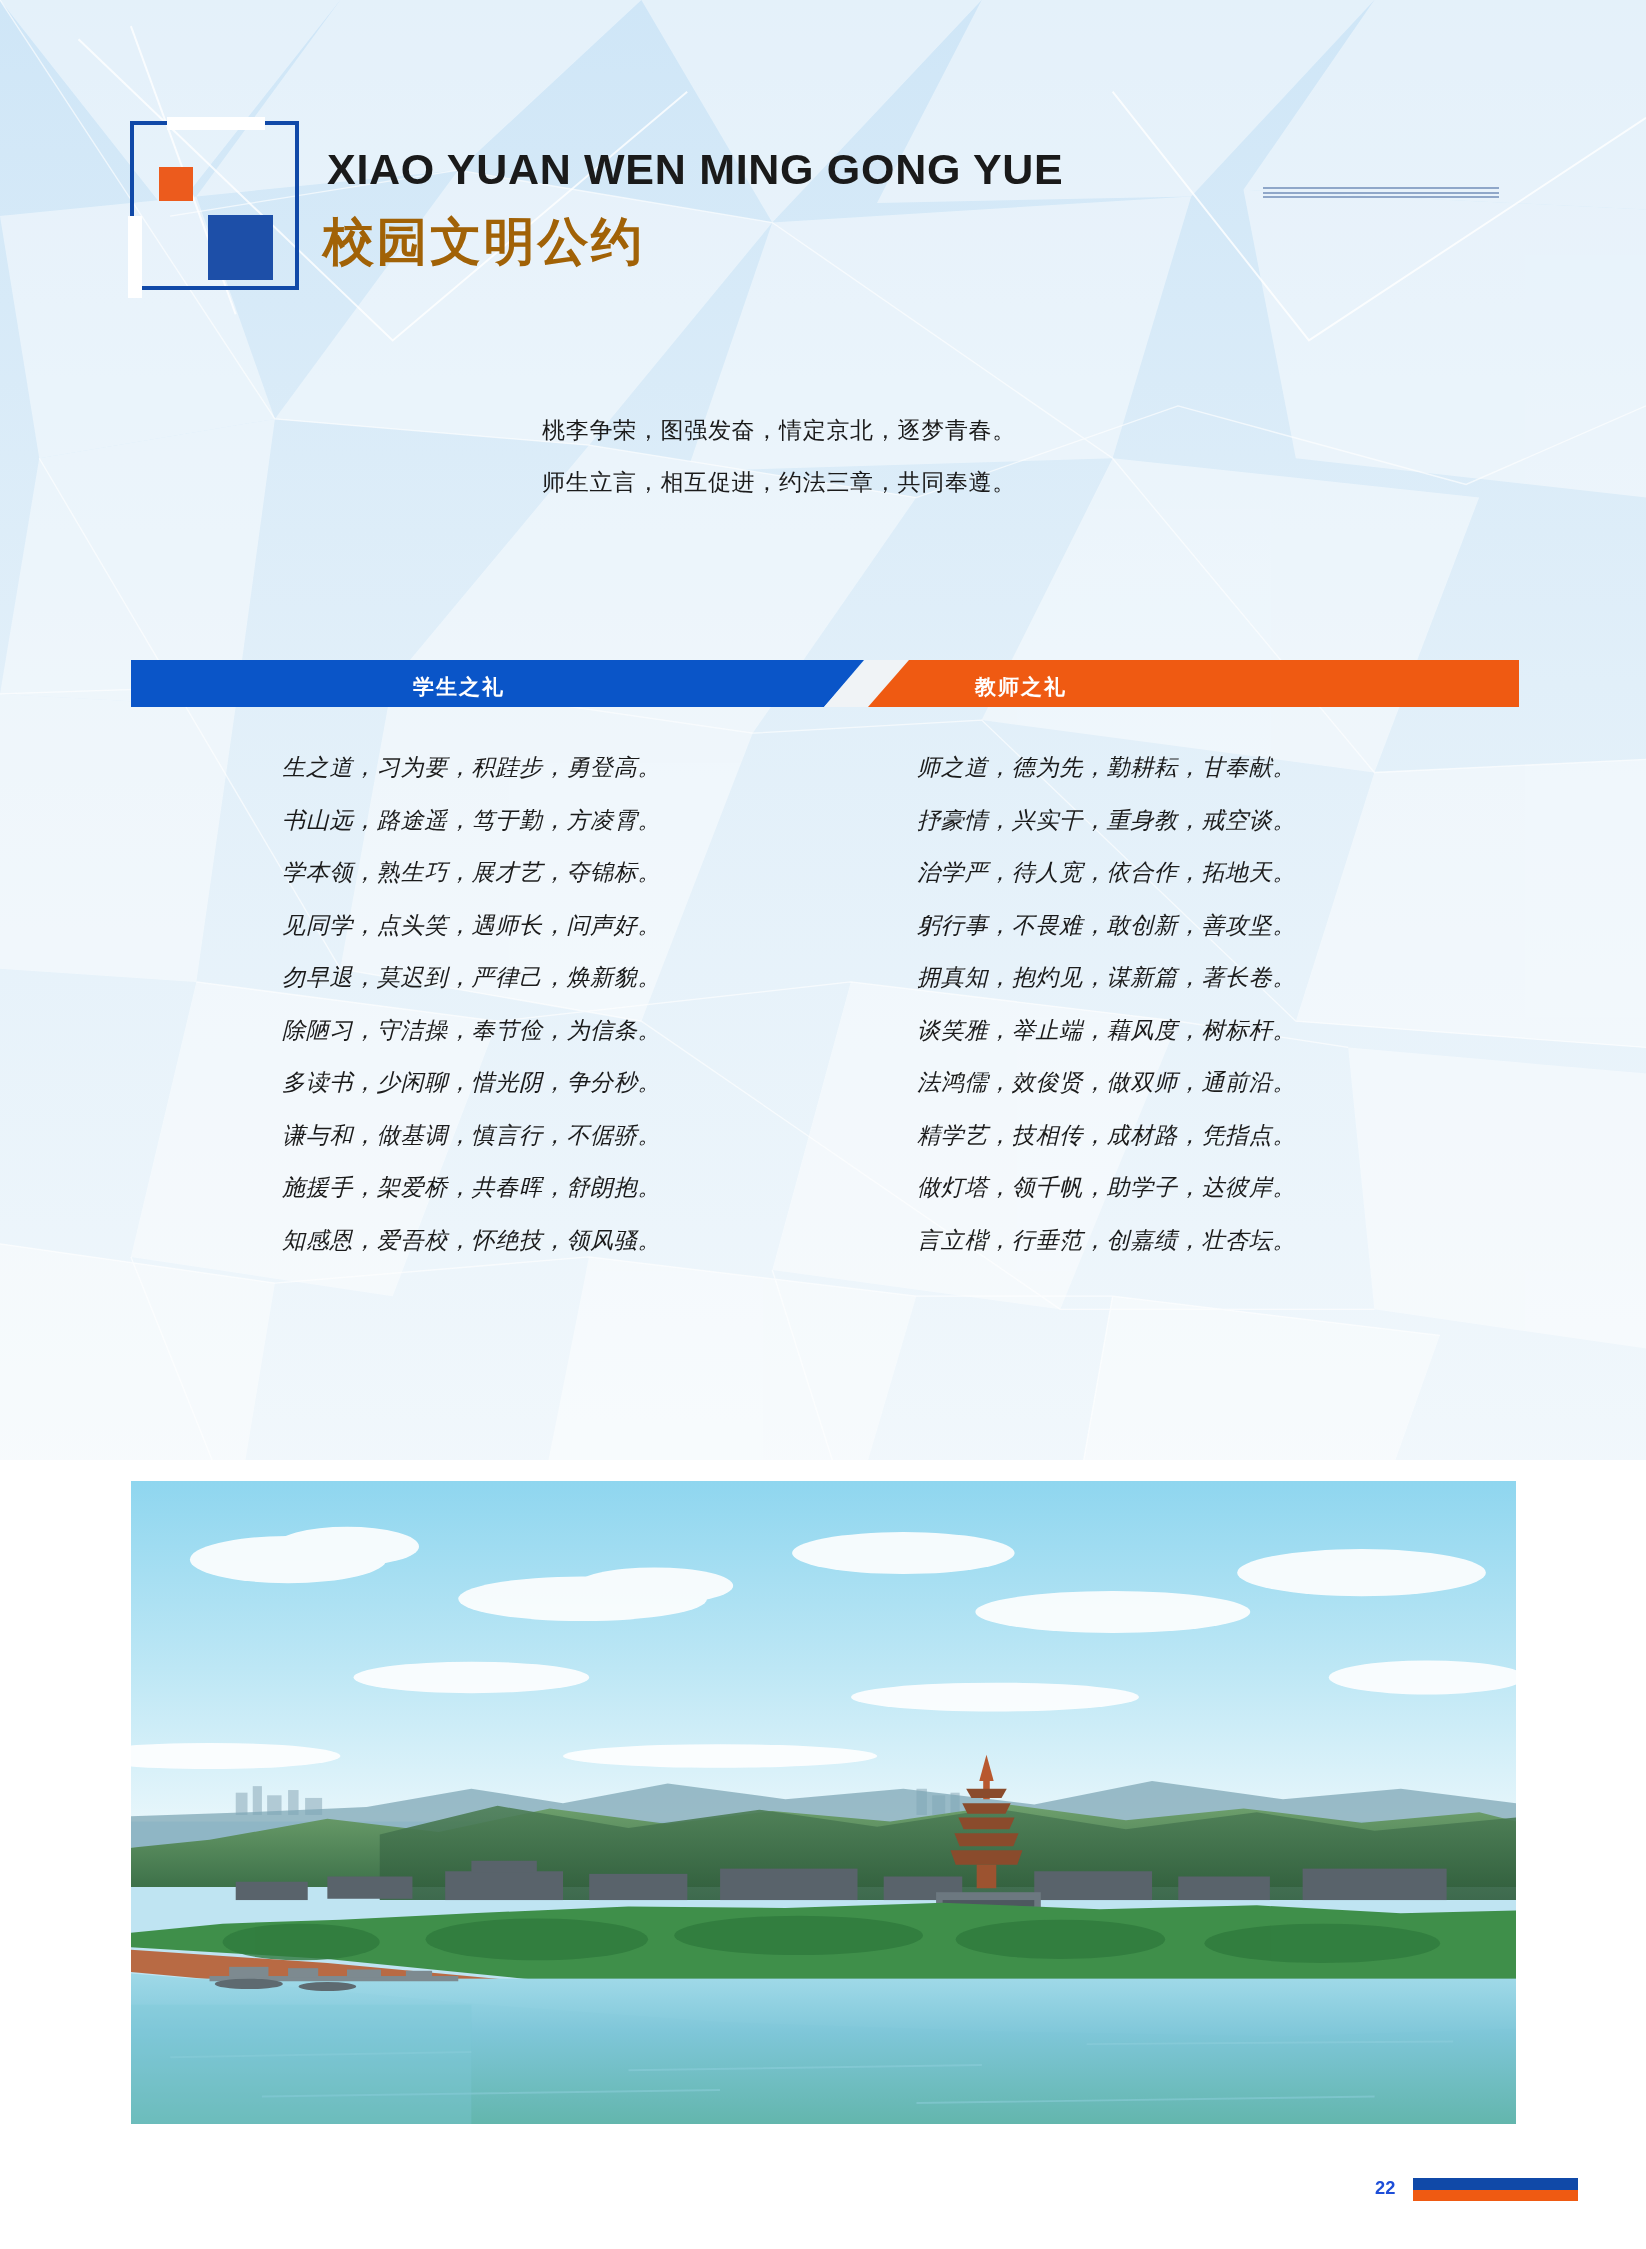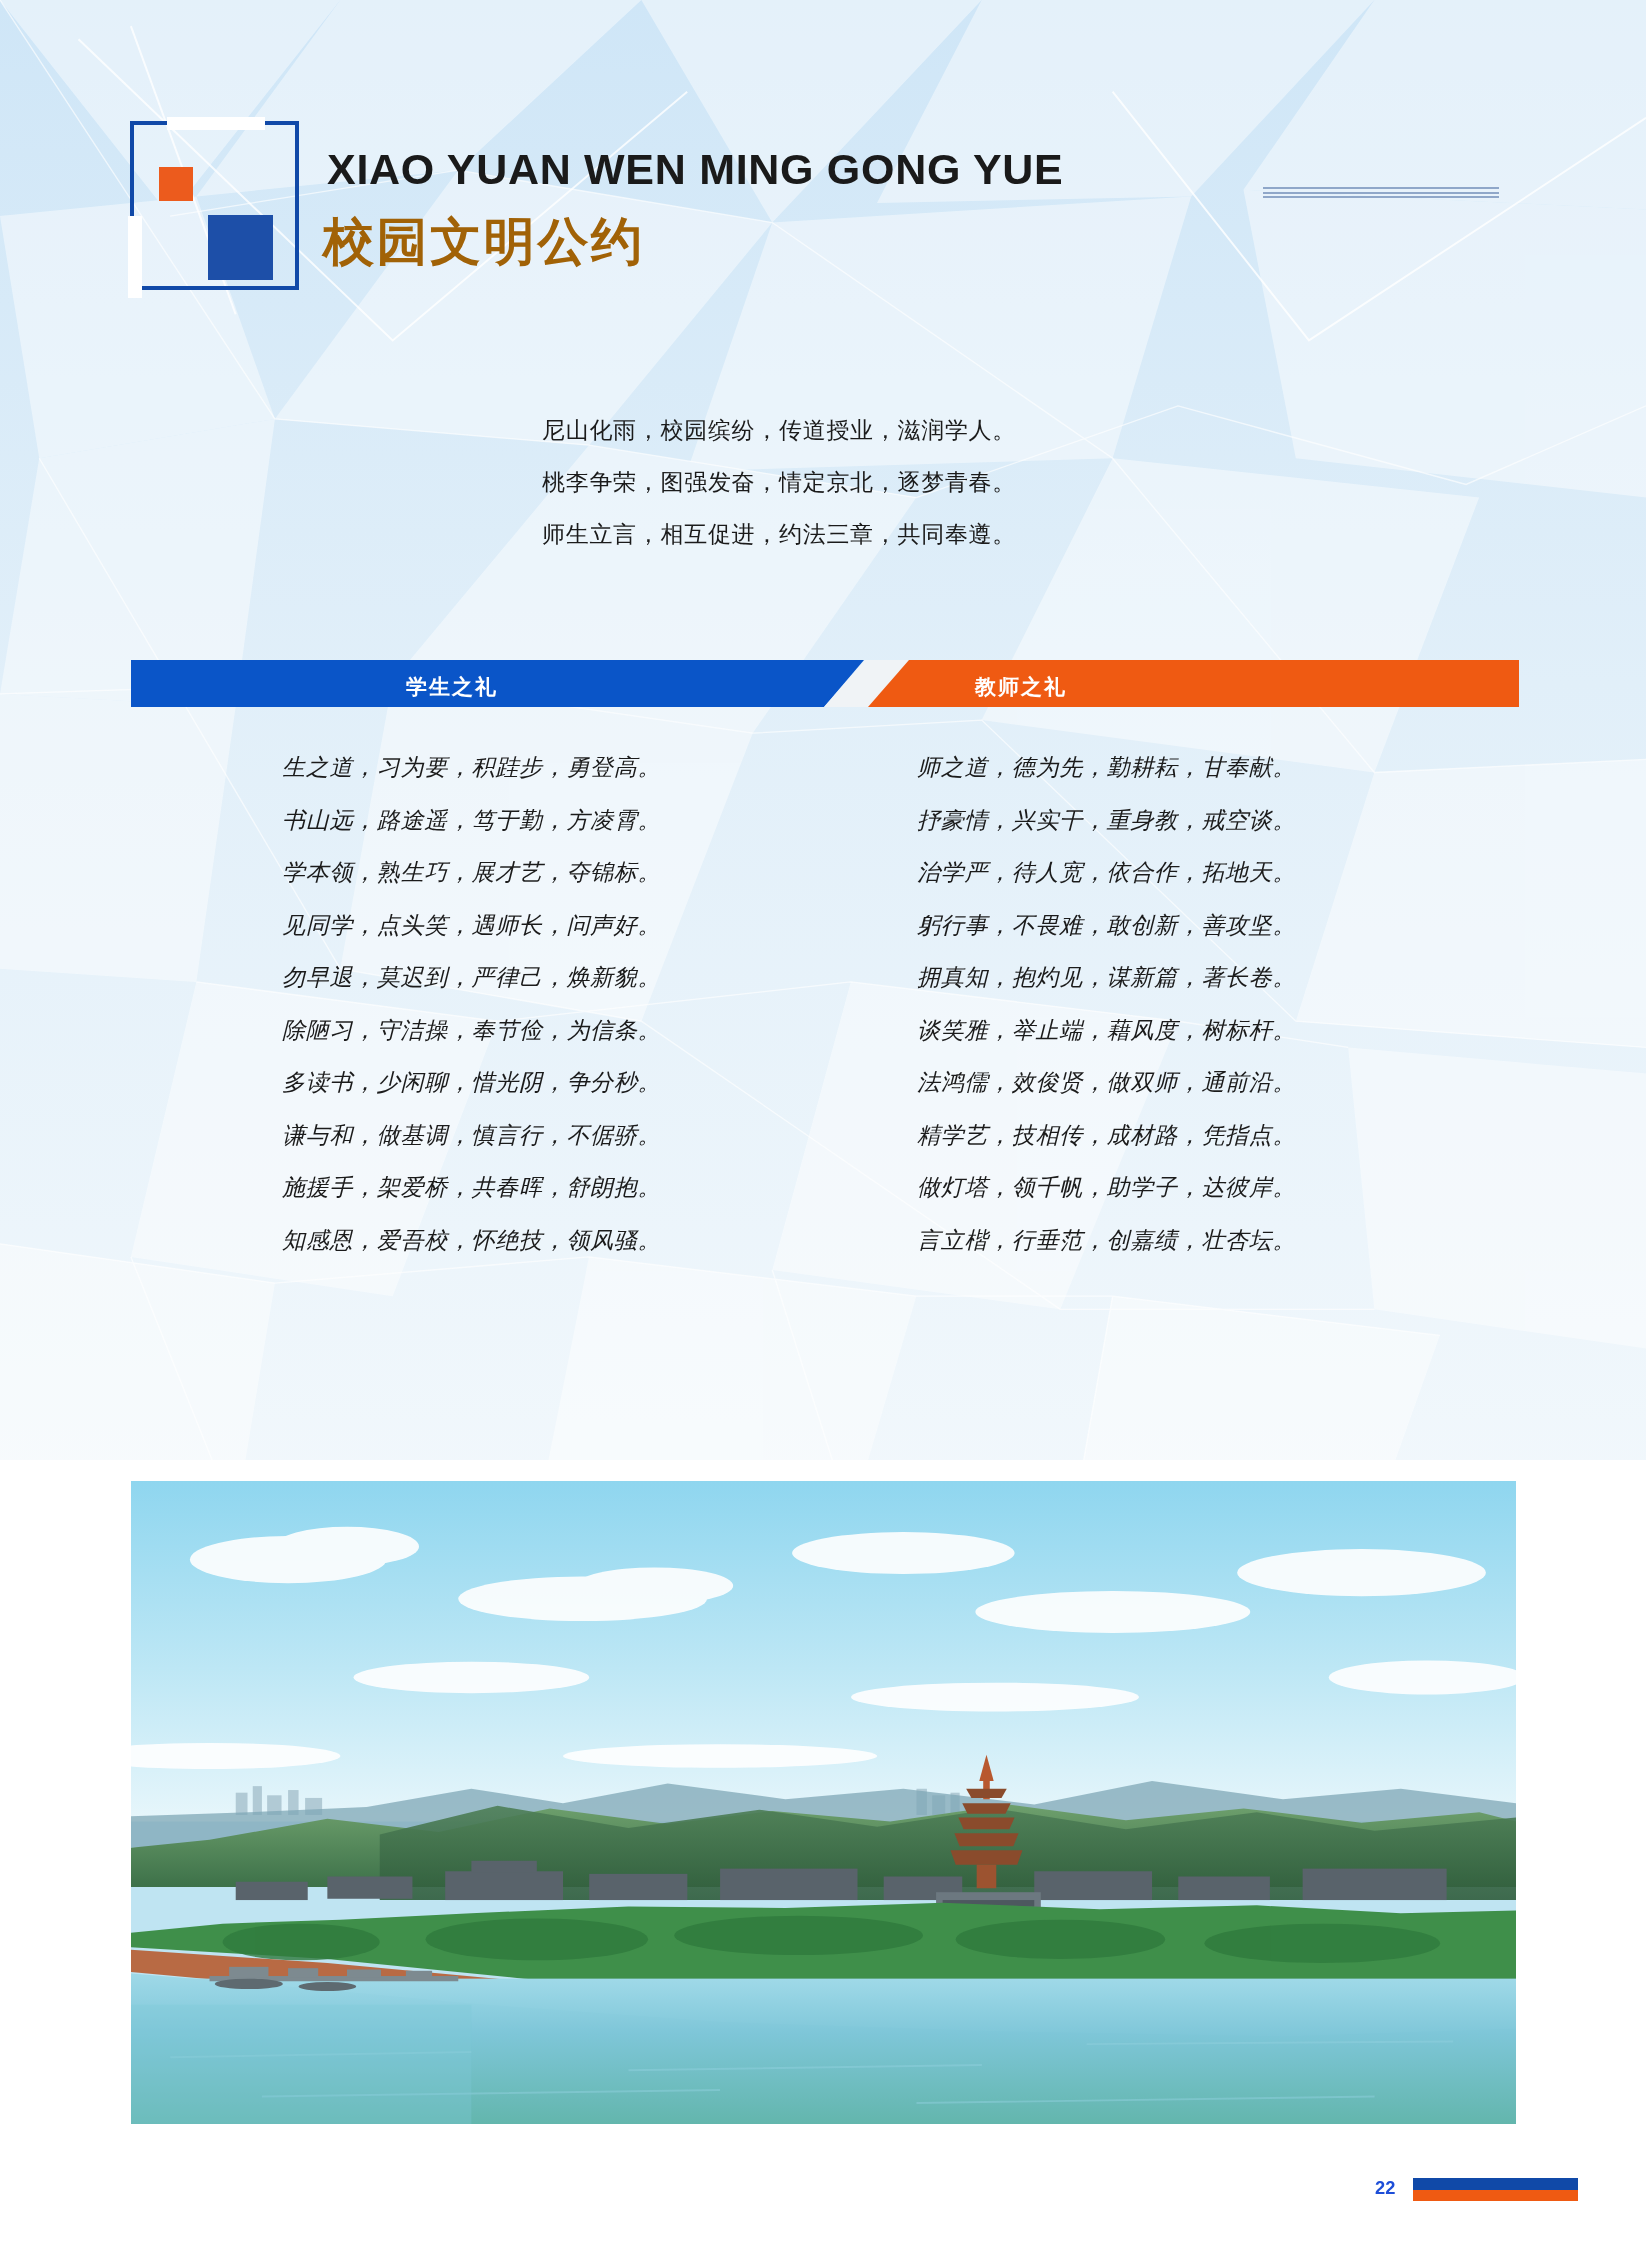--- a/index.html
+++ b/index.html
@@ -178,21 +178,21 @@
   .banner-label {
     position: absolute;
     font-family: "DejaVu Sans", sans-serif;
     font-size: 21px;
     font-weight: bold;
     color: #ffffff;
     letter-spacing: 2px;
     white-space: nowrap;
   }
   .banner-label.left {
-    left: 275px;
+    left: 282px;
     top: 13px;
   }
   .banner-label.right {
     left: 844px;
     top: 13px;
   }
 
   
   .columns {
     position: absolute;
@@ -327,21 +327,20 @@
     <div class="title-en">XIAO YUAN WEN MING GONG YUE</div>
     <div class="title-cn">校园文明公约</div>
     <div class="title-rule">
       <span></span>
         <span></span>
         <span></span>
     </div>
   </div>
 
   <div class="intro">
-    <div class="intro-line">尼山化雨，校园缤纷，传道授业，滋润学人。</div>
     <div class="intro-line">桃李争荣，图强发奋，情定京北，逐梦青春。</div>
     <div class="intro-line">师生立言，相互促进，约法三章，共同奉遵。</div>
   </div>
 
   <div class="banners">
     <div class="banner-left"></div>
     <div class="banner-mid"></div>
     <div class="banner-right"></div>
     <div class="banner-label left">学生之礼</div>
     <div class="banner-label right">教师之礼</div>

